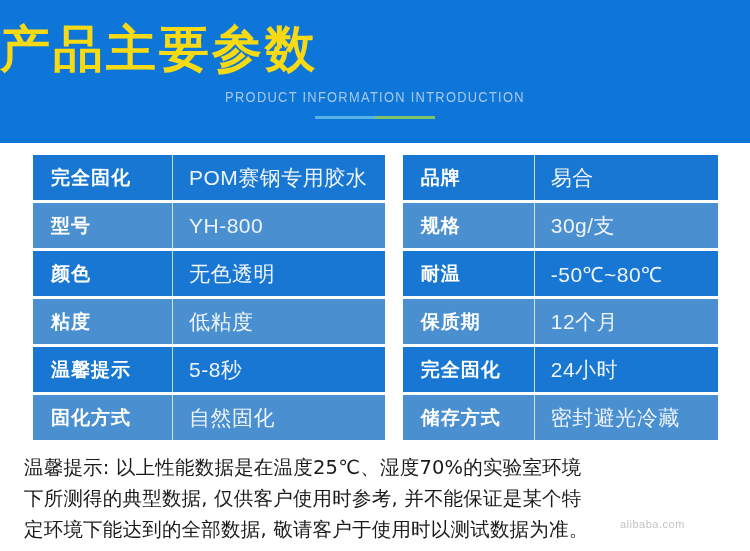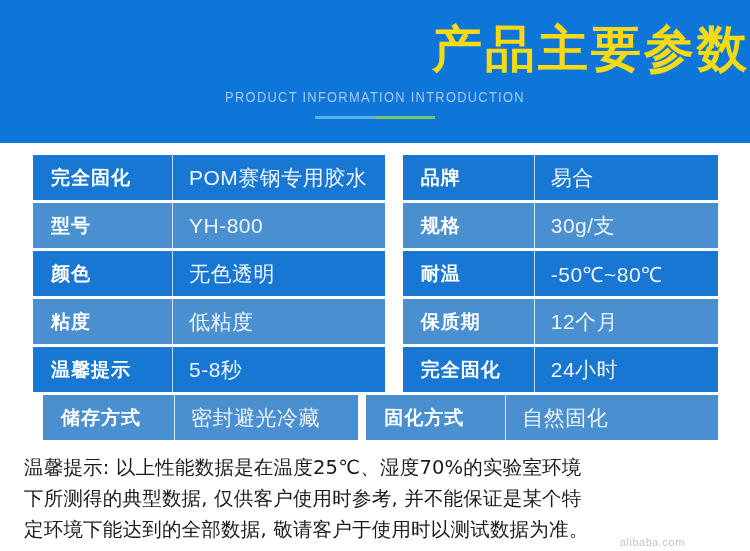--- a/index.html
+++ b/index.html
@@ -30,21 +30,21 @@
     width: 750px;
     height: 143px;
     background: #0d76d8;
     overflow: hidden;
   }
   .banner-title {
     position: absolute;
     left: 0;
     top: 20px;
     width: 750px;
-    text-align: right;
+    text-align: left;
     color: #f7d914;
     font-size: 50px;
     font-weight: bold;
     letter-spacing: 3px;
     line-height: 58px;
     font-family: "DejaVu Sans", "Liberation Sans", sans-serif;
   }
   .banner-subtitle {
     position: absolute;
     left: 0;
@@ -144,21 +144,21 @@
     font-family: "DejaVu Sans", "Liberation Sans", sans-serif;
   }
   .footer-line {
     display: block;
     white-space: nowrap;
   }
 
   .watermark {
     position: absolute;
     left: 620px;
-    top: 536px;
+    top: 518px;
     color: rgba(120,120,120,0.45);
     font-size: 11px;
     letter-spacing: 0.5px;
     font-family: "Liberation Sans", sans-serif;
     pointer-events: none;
   }
 </style>
 </head>
 <body>
 
@@ -224,27 +224,27 @@
         <div class="cell-label">温馨提示</div>
         <div class="cell-value">5-8秒</div>
       </div>
       <div class="spec-pair right">
         <div class="cell-label">完全固化</div>
         <div class="cell-value">24小时</div>
       </div>
     </div>
 
     <div class="spec-row light">
+      <div class="spec-pair left">
+        <div class="cell-label">固化方式</div>
+        <div class="cell-value">自然固化</div>
+      </div>
       <div class="spec-pair right">
         <div class="cell-label">储存方式</div>
         <div class="cell-value">密封避光冷藏</div>
-      </div>
-      <div class="spec-pair left">
-        <div class="cell-label">固化方式</div>
-        <div class="cell-value">自然固化</div>
       </div>
     </div>
 
   </div>
 
   <div class="footer-note">
     <span class="footer-line">温馨提示: 以上性能数据是在温度25℃、湿度70%的实验室环境</span>
     <span class="footer-line">下所测得的典型数据, 仅供客户使用时参考, 并不能保证是某个特</span>
     <span class="footer-line">定环境下能达到的全部数据, 敬请客户于使用时以测试数据为准。</span>
   </div>

